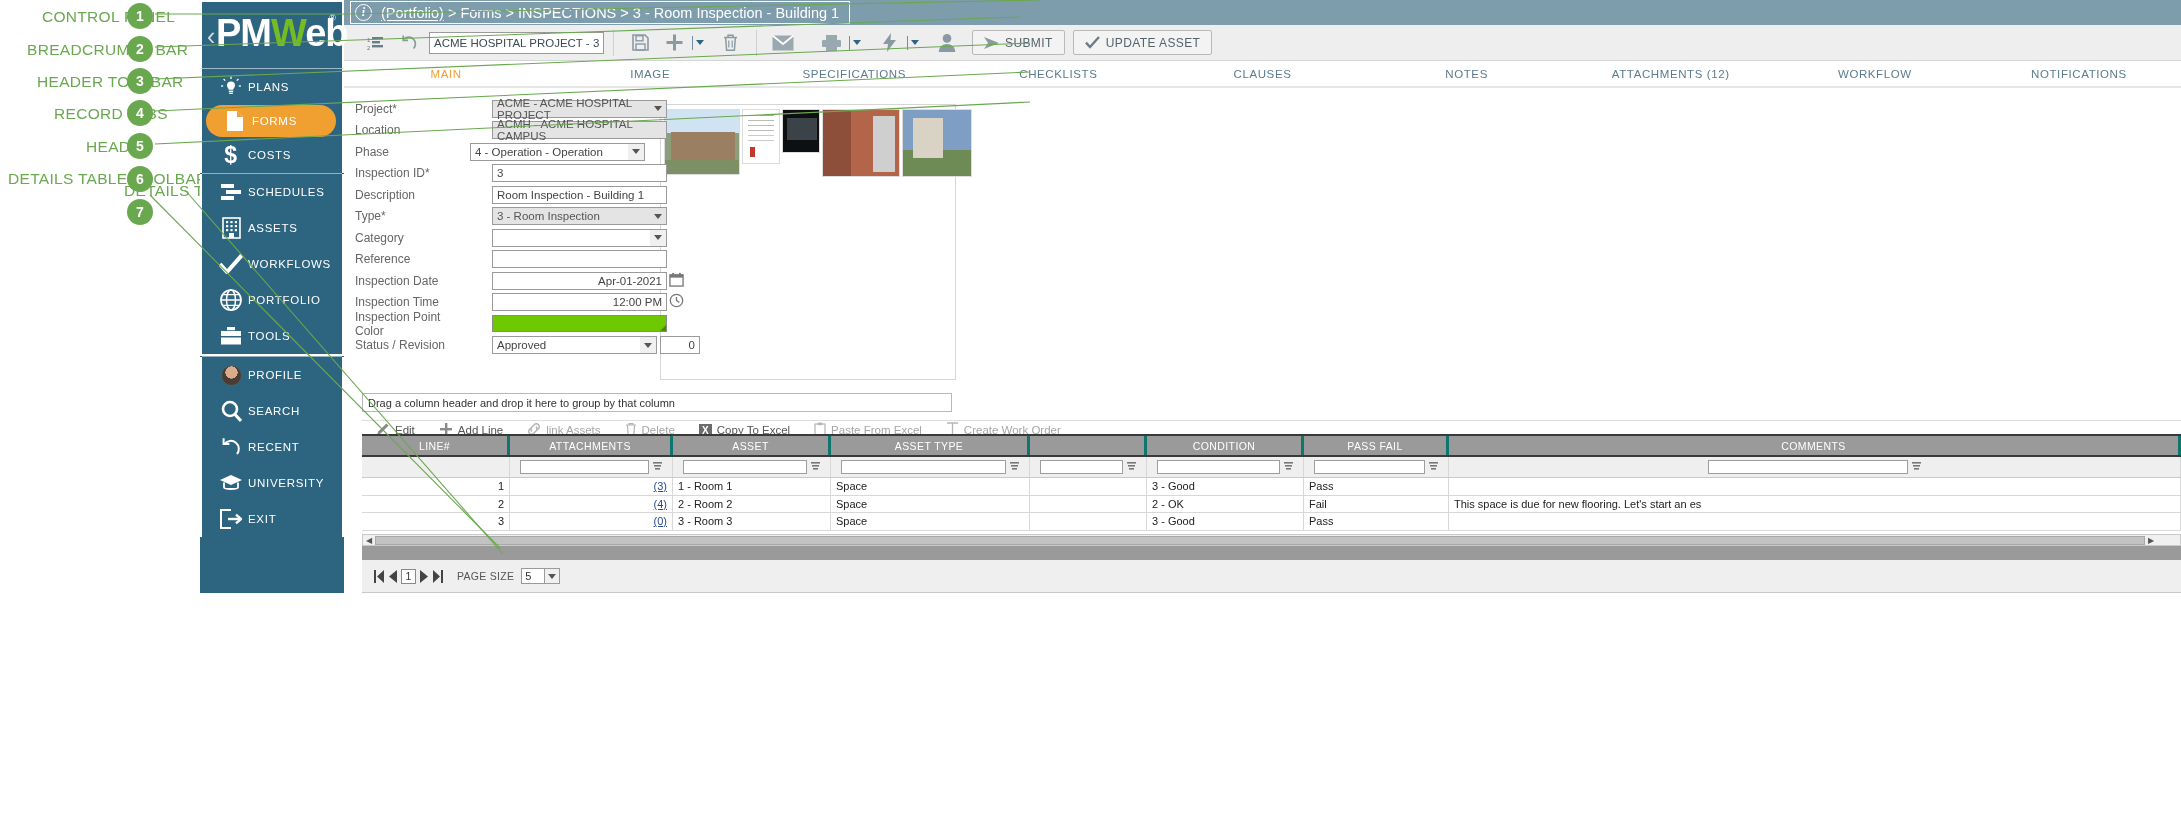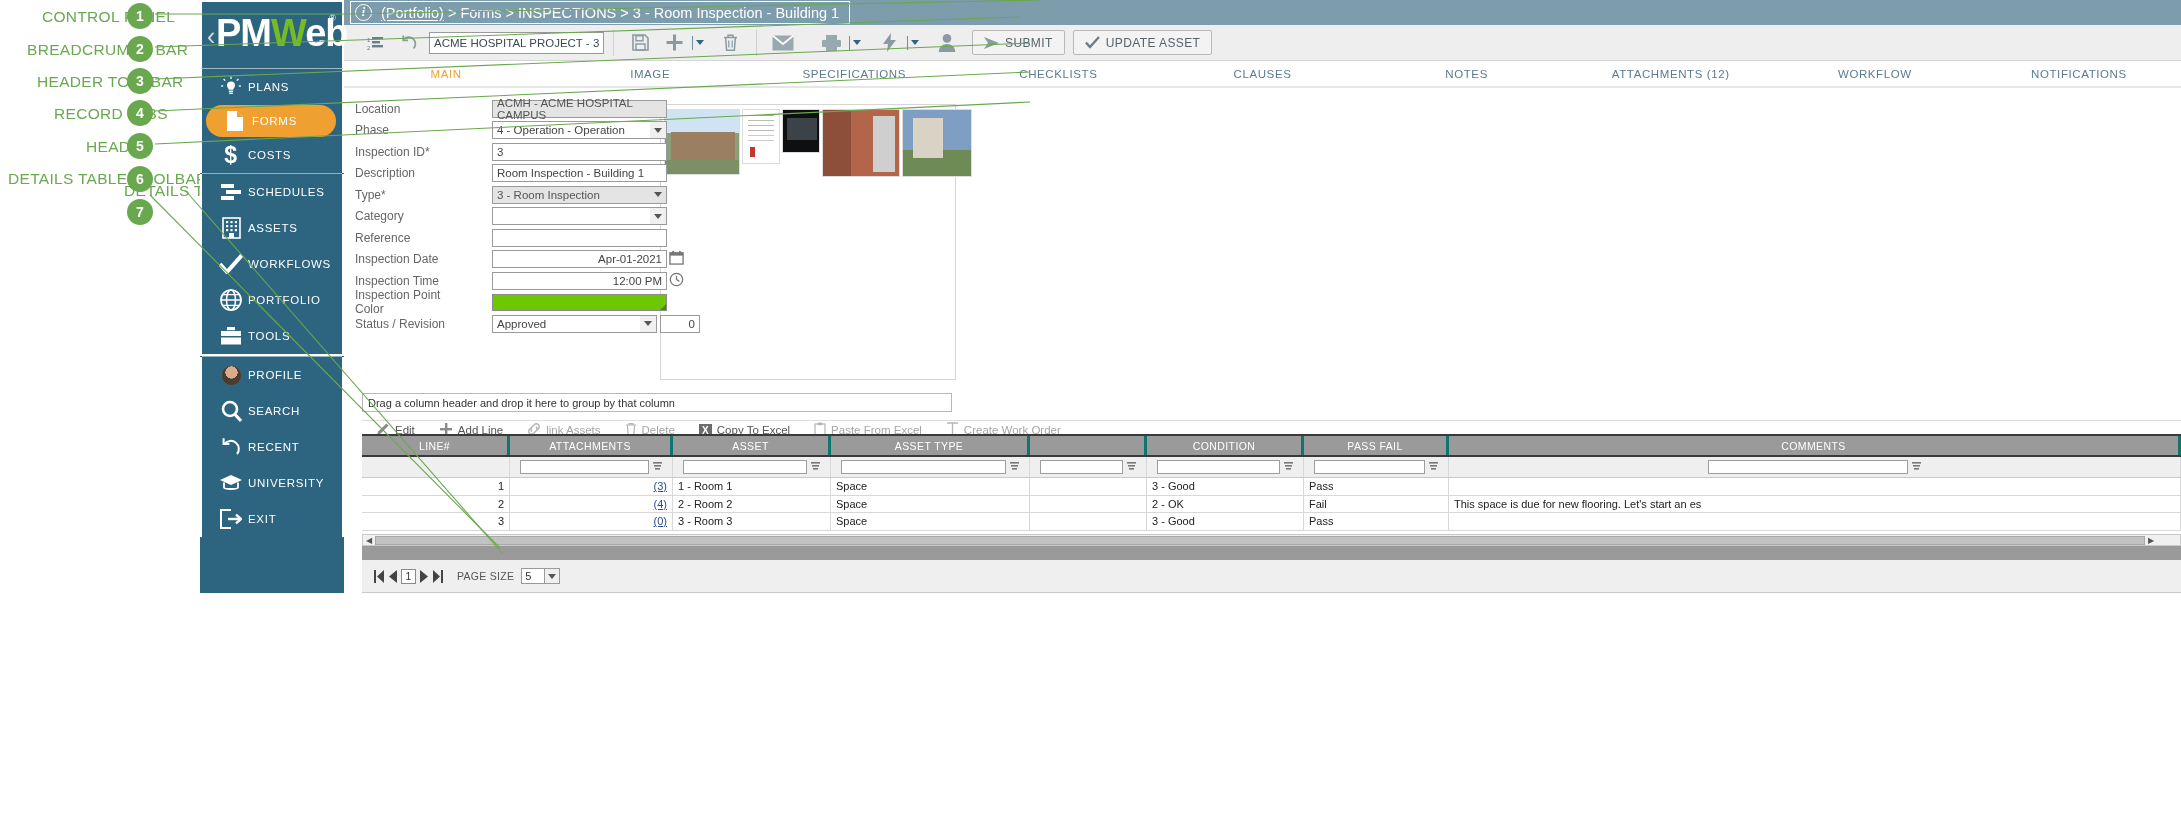--- a/index.html
+++ b/index.html
@@ -357,30 +357,42 @@
       <span>WORKFLOW</span>
     </div>
     <div class="tab">
       <span>NOTIFICATIONS</span>
     </div>
   </div>
 <div class="tabs-underline"></div>
 
 <div id="formpanel">
     <div class="frow">
+      <span class="flabel">Project*</span>
+      <span style="width:0"></span>
+      <div class="fctl" style="margin-left:22px">
+        <div class="fcombo">
+          <span class="finput ro">ACME - ACME HOSPITAL PROJECT</span>
+          <span class="fcaret ro">
+            <i class="tri-dn"></i>
+          </span>
+        </div>
+      </div>
+    </div>
+    <div class="frow">
       <span class="flabel">Location</span>
       <span style="width:0"></span>
       <div class="fctl" style="margin-left:22px">
         <span class="finput ro wide">ACMH - ACME HOSPITAL CAMPUS</span>
       </div>
     </div>
     <div class="frow">
       <span class="flabel">Phase</span>
       <span style="width:0"></span>
-      <div class="fctl" style="margin-left:22px">
+      <div class="fctl" style="">
         <div class="fcombo">
           <span class="finput">4 - Operation - Operation</span>
           <span class="fcaret">
             <i class="tri-dn"></i>
           </span>
         </div>
       </div>
     </div>
     <div class="frow">
       <span class="flabel">Inspection ID*</span>

